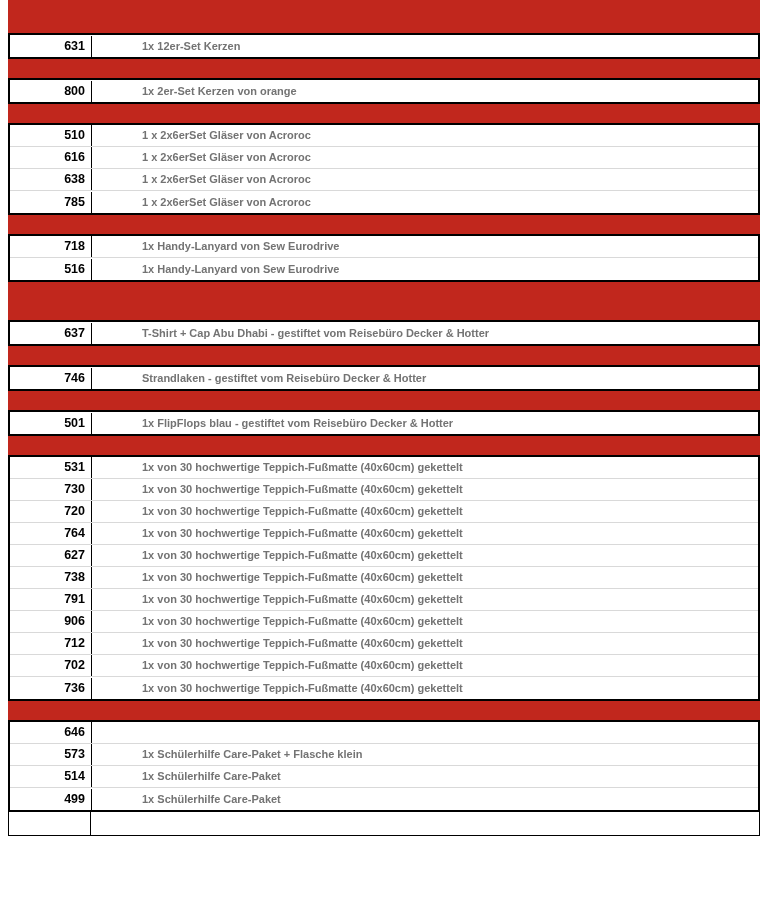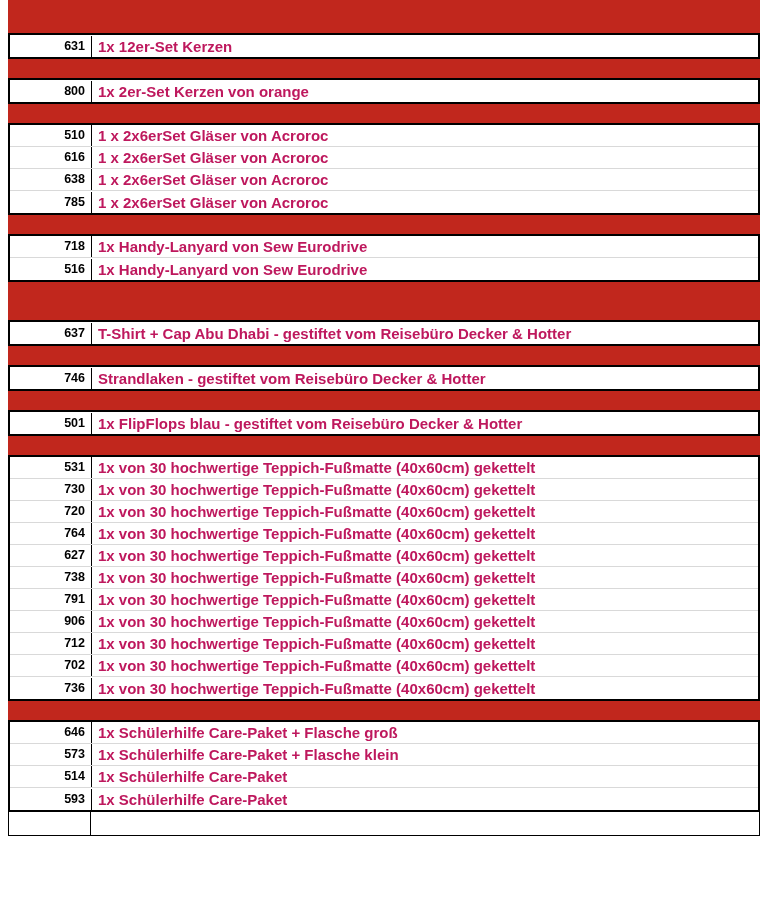--- a/index.html
+++ b/index.html
@@ -30,42 +30,43 @@
     border: 2px solid #000000;
     background: #ffffff;
     box-sizing: border-box;
   }
   .row {
     display: flex;
     align-items: center;
     height: 22px;
     box-sizing: border-box;
     border-bottom: 1px solid #d9d9d9;
+    gap: 44px;
   }
   .group .row:last-child {
     border-bottom: none;
   }
   .num {
     width: 82px;
     min-width: 82px;
     text-align: right;
     padding-right: 6px;
     font-size: 12.5px;
     font-weight: bold;
     color: #000000;
     box-sizing: border-box;
     border-right: 1px solid #000000;
     line-height: 21px;
   }
   .desc {
     flex: 1 1 auto;
     padding-left: 6px;
-    font-size: 15px;
+    font-size: 11px;
     font-weight: bold;
-    color: #be185d;
+    color: #737373;
     white-space: nowrap;
     overflow: hidden;
     line-height: 21px;
   }
   .tail {
     border: 1px solid #000000;
     border-top: none;
     background: #ffffff;
     height: 24px;
     box-sizing: border-box;
@@ -196,32 +197,31 @@
         </div>
         <div class="row">
           <div class="num">736</div>
           <div class="desc">1x von 30 hochwertige Teppich-Fußmatte (40x60cm) gekettelt</div>
         </div>
       </div>
       <div class="band" style="background: rgb(193, 39, 29);"></div>
       <div class="group">
         <div class="row">
           <div class="num">646</div>
-          <div class="desc">1x Schülerhilfe Care-Paket + Flasche groß</div>
         </div>
         <div class="row">
           <div class="num">573</div>
           <div class="desc">1x Schülerhilfe Care-Paket + Flasche klein</div>
         </div>
         <div class="row">
           <div class="num">514</div>
           <div class="desc">1x Schülerhilfe Care-Paket</div>
         </div>
         <div class="row">
-          <div class="num">593</div>
+          <div class="num">499</div>
           <div class="desc">1x Schülerhilfe Care-Paket</div>
         </div>
       </div>
       <div class="tail">
         <div class="num"></div>
         <div class="desc"></div>
       </div>
     </div>
 </div>
 

